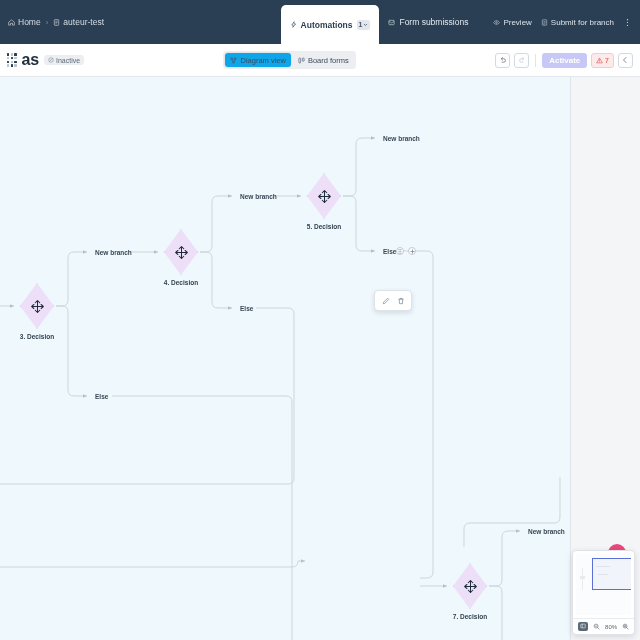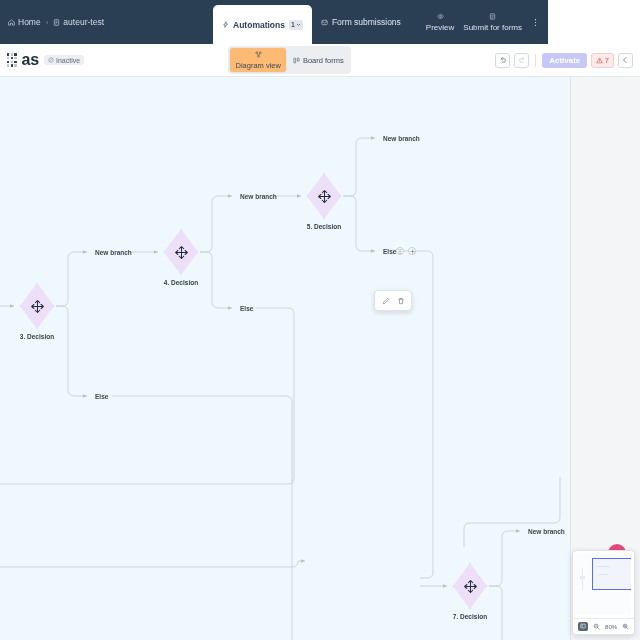--- a/index.html
+++ b/index.html
@@ -5,21 +5,21 @@
   * { box-sizing: border-box; margin: 0; padding: 0; }
   html, body {
     width: 640px; height: 640px;
     font-family: "Liberation Sans", sans-serif;
     overflow: hidden;
     background: #ffffff;
   }
 
   
   #topbar {
-    position: absolute; left: 0; top: 0; width: 548px; height: 44px;
+    position: absolute; left: 0; top: 0; width: 640px; height: 44px;
     background: #2a3f54;
     display: flex; align-items: stretch;
   }
   .breadcrumb {
     display: flex; align-items: center; gap: 5px;
     padding-left: 8px; color: #d6dde5; font-size: 8.5px;
   }
   .bc-item { display: flex; align-items: center; gap: 3px; cursor: pointer; }
   .bc-sep { color: #7b8a9b; font-size: 8px; }
   .nav-right { margin-left: auto; display: flex; align-items: stretch; }
@@ -36,21 +36,21 @@
   .count-chip {
     display: inline-flex; align-items: center; gap: 1px;
     background: rgba(255,255,255,.18); color: #e8eef4;
     border-radius: 2px; padding: 0 2px; font-size: 7px; line-height: 10px;
   }
   .nav-tab.active .count-chip { background: #e3e6ea; color: #44566b; }
   .topbar-actions {
     display: flex; align-items: center; gap: 9px;
     padding: 0 8px 0 16px; color: #dbe2ea; font-size: 8px;
   }
-  .tb-act { display: flex; align-items: center; gap: 3px; cursor: pointer; white-space: nowrap; flex-direction: column; }
+  .tb-act { display: flex; align-items: center; gap: 3px; cursor: pointer; white-space: nowrap; }
 
   
   #subbar {
     position: absolute; left: 0; top: 44px; width: 640px; height: 33px;
     background: #ffffff; border-bottom: 1px solid #e4e7eb;
     display: flex; align-items: center; padding: 0 7px;
   }
   .app-logo { display: flex; align-items: center; gap: 5px; }
   .logo-grid {
     display: grid; grid-template-columns: repeat(3, 2.4px);
@@ -66,21 +66,21 @@
   }
   .view-switch {
     margin: 0 auto; display: flex; align-items: center; gap: 2px;
     background: #eceef1; border-radius: 4px; padding: 2px;
   }
   .view-btn {
     display: flex; align-items: center; gap: 3px;
     font-size: 7.5px; color: #3c4b5a; padding: 2.5px 5px;
     border-radius: 3px; cursor: pointer; white-space: nowrap;
   }
-  .view-btn.sel { background: #fdba74; box-shadow: 0 0 0 .5px #d8dde3; flex-direction: column; }
+  .view-btn.sel { background: #0ea5e9; box-shadow: 0 0 0 .5px #d8dde3; }
   .subbar-right { display: flex; align-items: center; gap: 4px; }
   .icon-sq {
     width: 15px; height: 15px; border: .8px solid #d4d9df; border-radius: 3px;
     background: #fff; display: flex; align-items: center; justify-content: center;
     color: #5a6876; font-size: 8px; cursor: pointer;
   }
   .icon-sq.dim { color: #bfc7cf; }
   .vdiv { width: 1px; height: 13px; background: #e0e4e8; margin: 0 2px; }
   .btn-activate {
     background: #c7c8f5; color: #ffffff; font-size: 8px; font-weight: bold;
@@ -220,21 +220,21 @@
           <path d="M1 8s2.6-4.2 7-4.2S15 8 15 8s-2.6 4.2-7 4.2S1 8 1 8z" fill="none" stroke="#dbe2ea" stroke-width="1.2"></path>
           <circle cx="8" cy="8" r="1.8" fill="none" stroke="#dbe2ea" stroke-width="1.2"></circle>
         </svg>
         <span>Preview</span>
       </div>
       <div class="tb-act">
         <svg width="7" height="7" viewBox="0 0 16 16">
           <rect x="3" y="1.8" width="10" height="12.4" rx="1.4" fill="none" stroke="#dbe2ea" stroke-width="1.2"></rect>
           <path d="M5.5 6h5M5.5 9h5M5.5 11.5h3" stroke="#dbe2ea" stroke-width="1.1"></path>
         </svg>
-        <span>Submit for forms</span>
+        <span>Submit for branch</span>
       </div>
       <div class="tb-act">
         <svg width="9" height="9" viewBox="0 0 16 16">
           <circle cx="8" cy="3" r="1.1" fill="#dbe2ea"></circle>
           <circle cx="8" cy="8" r="1.1" fill="#dbe2ea"></circle>
           <circle cx="8" cy="13" r="1.1" fill="#dbe2ea"></circle>
         </svg>
       </div>
     </div>
   </div>

